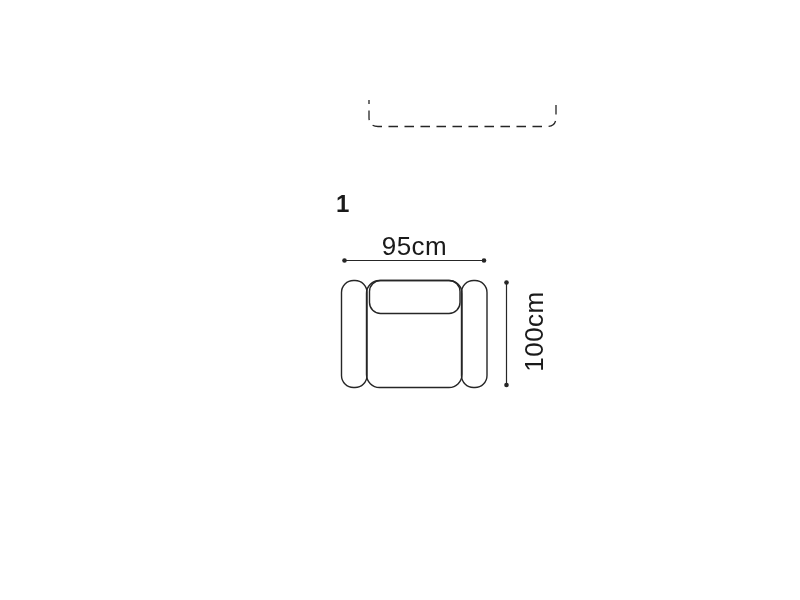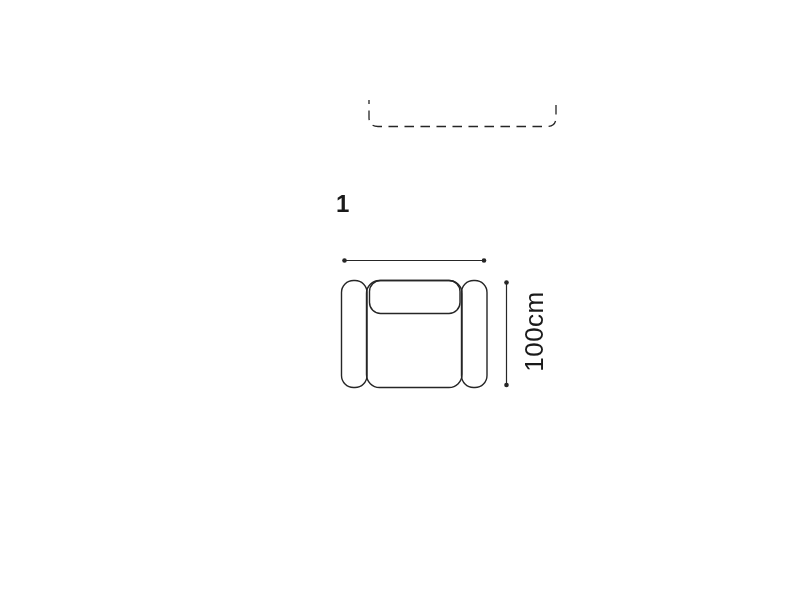--- a/index.html
+++ b/index.html
@@ -77,16 +77,17 @@
 
     <g>
       <line class="dim-line" x1="506.5" y1="282.5" x2="506.5" y2="385"></line>
       <circle class="dot" cx="506.5" cy="282.5" r="2.3"></circle>
       <circle class="dot" cx="506.5" cy="385" r="2.3"></circle>
     </g>
   </svg>
 
   <div class="label module-index">1</div>
 
+  <div class="label dim-width">95cm</div>
 
   <div class="label dim-height">100cm</div>
 
 </div>
 
 </body></html>

